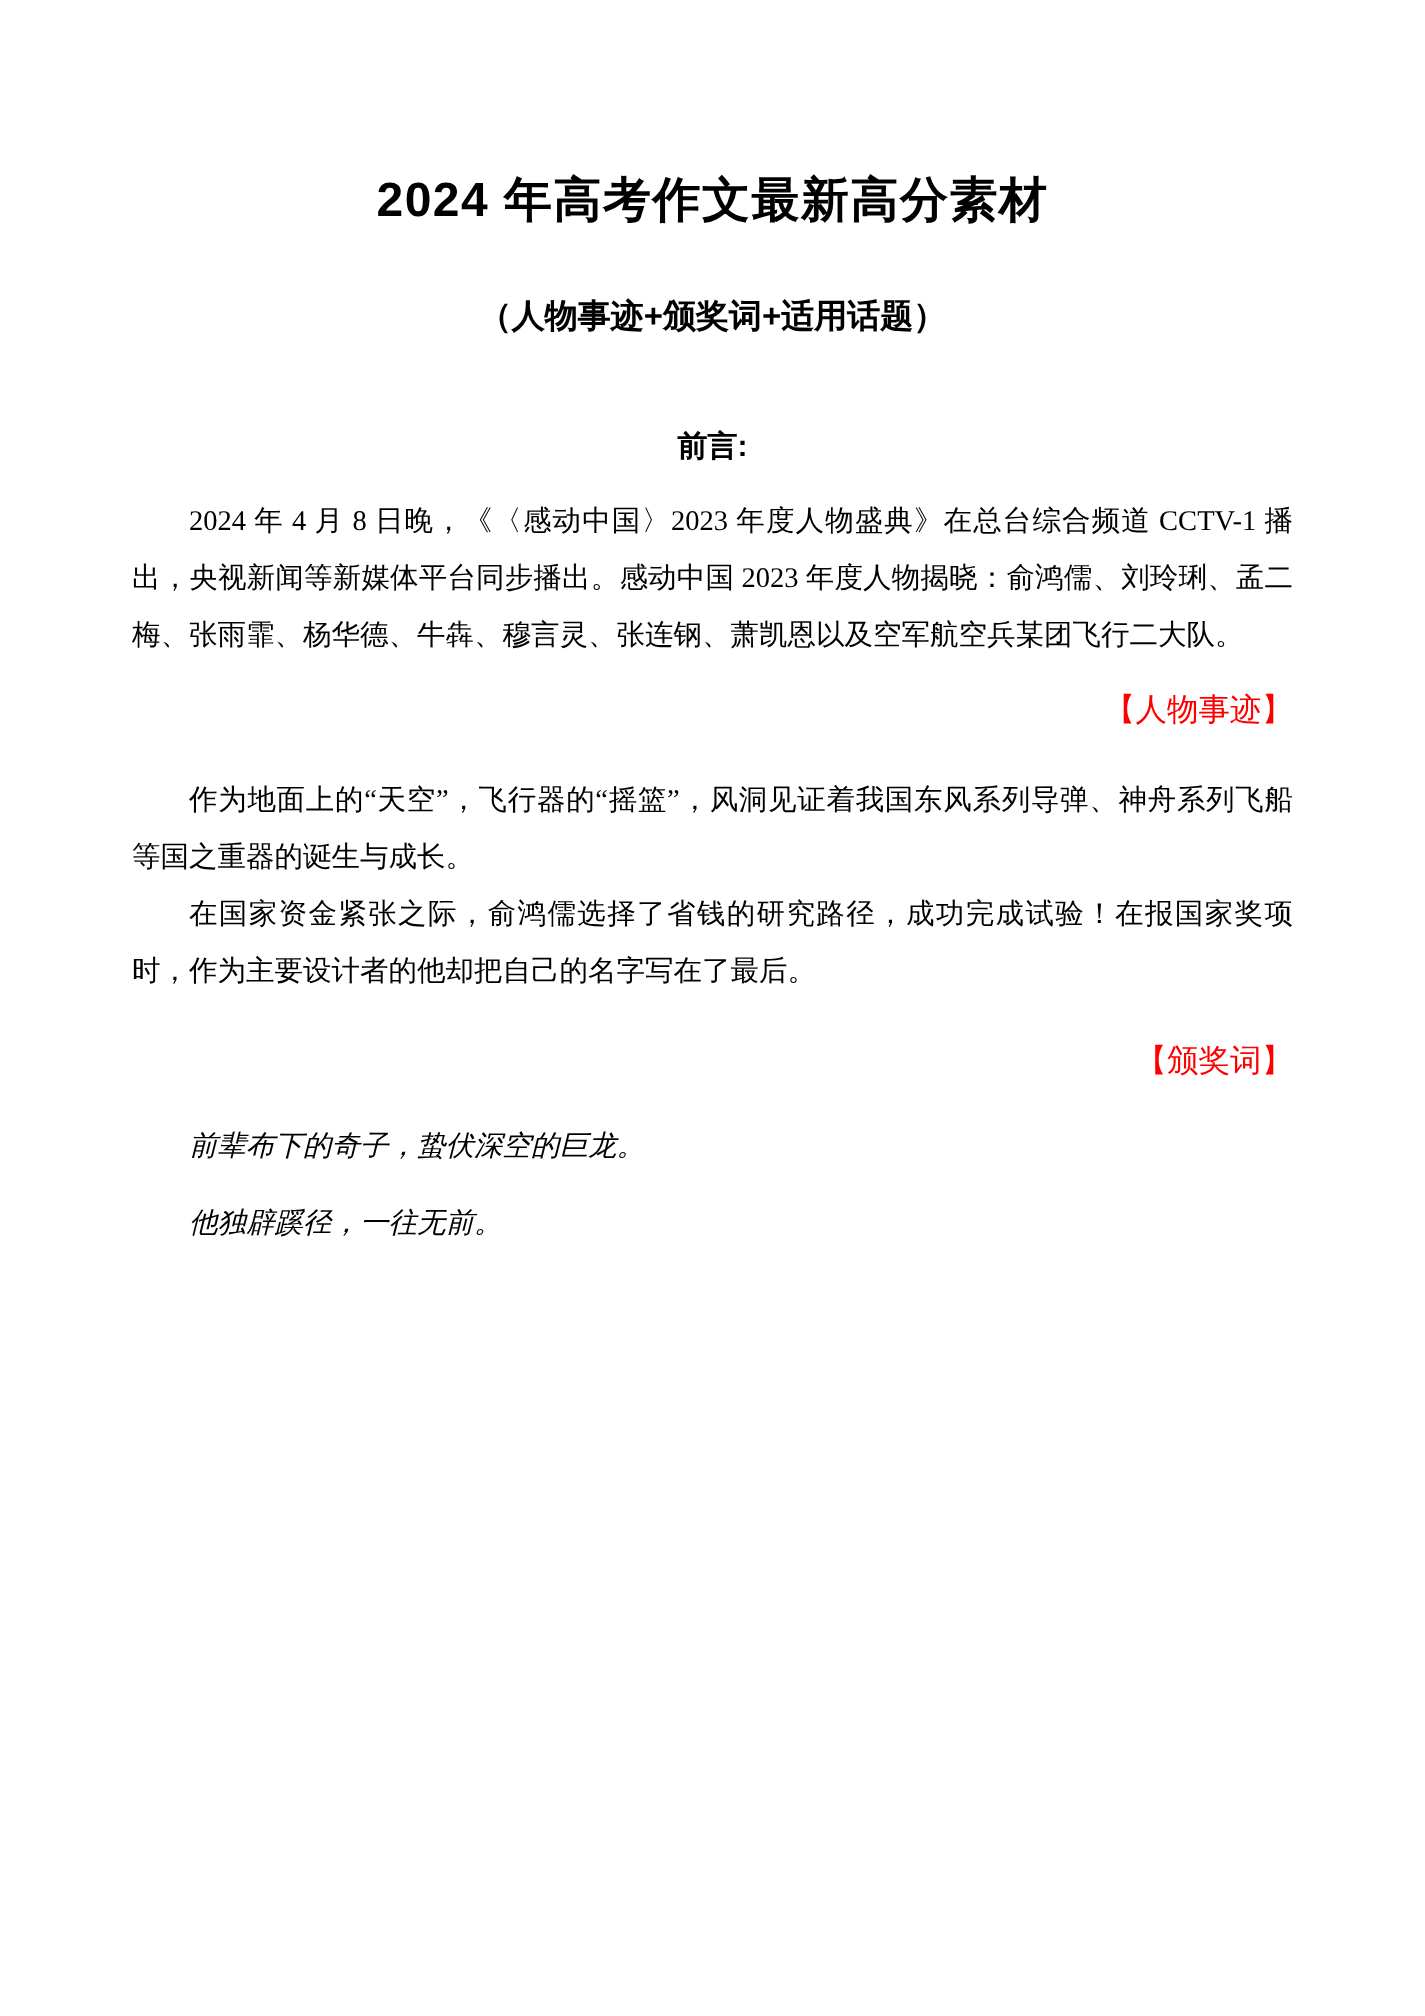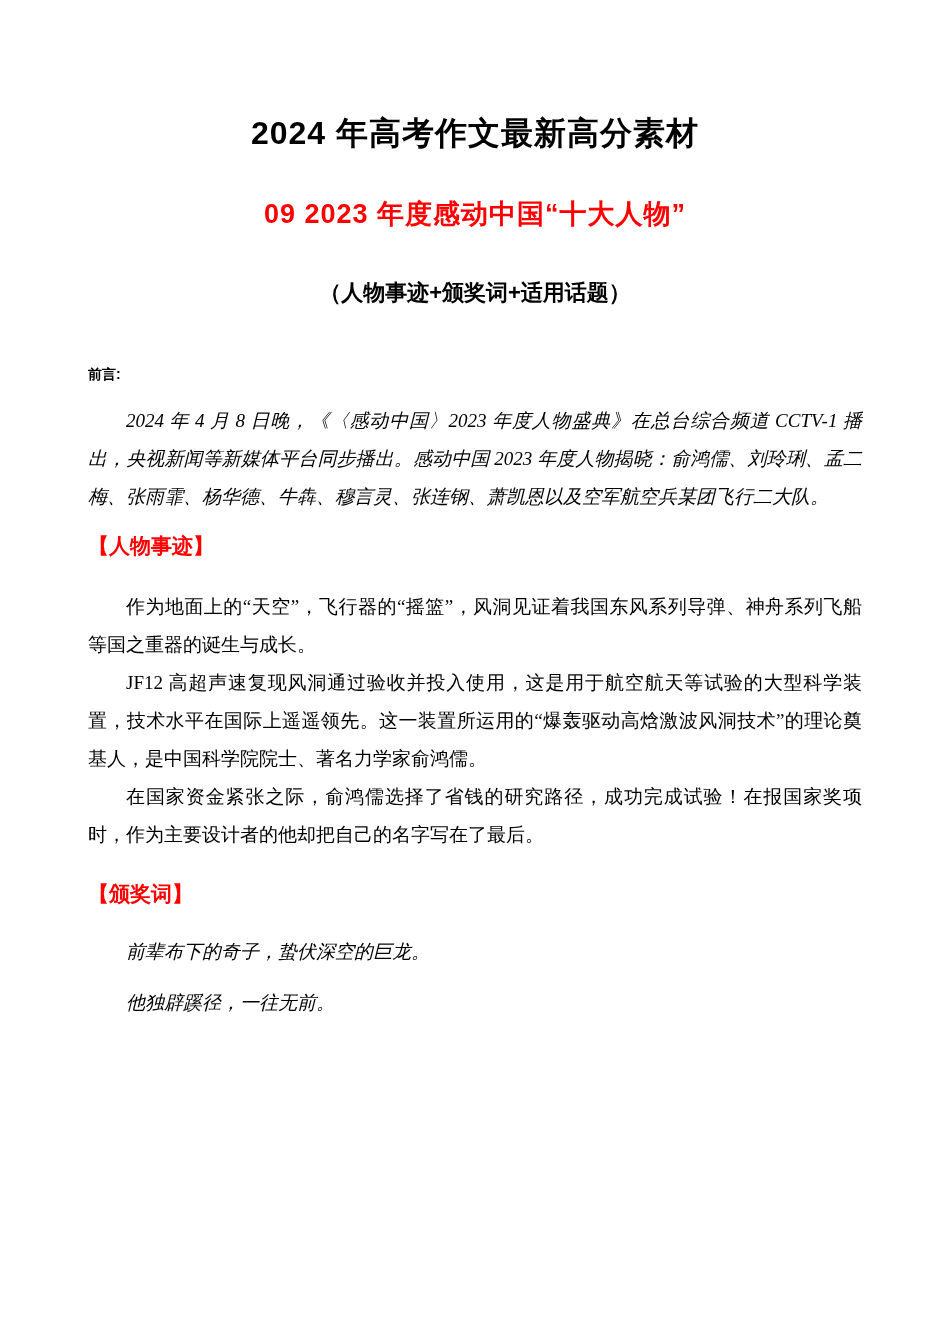--- a/index.html
+++ b/index.html
@@ -37,47 +37,48 @@
   .subtitle {
     font-family: "Liberation Sans", "DejaVu Sans", sans-serif;
     font-weight: bold;
     font-size: 22px;
     text-align: center;
     margin: 0 0 58px 0;
   }
   .preface-label {
     font-family: "Liberation Sans", "DejaVu Sans", sans-serif;
     font-weight: bold;
-    font-size: 14px;
+    font-size: 20px;
     margin: 0 0 18px 0;
+    text-align: center;
   }
   .body-para {
     font-size: 19px;
     line-height: 2.0;
     text-align: justify;
     text-indent: 2em;
     margin: 0;
   }
   .preface-para {
     margin-bottom: 16px;
-    font-style: italic;
   }
   .section-heading {
     font-family: "Liberation Sans", "DejaVu Sans", sans-serif;
     font-weight: bold;
     font-size: 21px;
     color: #0070C0;
     margin: 14px 0 34px 0;
   }
   .bracket-heading {
     font-family: "Liberation Sans", "DejaVu Sans", sans-serif;
-    font-weight: bold;
+    font-weight: normal;
     font-size: 21px;
     color: #FF0000;
     margin: 0 0 28px 0;
+    text-align: right;
   }
   .deeds-block {
     margin: 0 0 26px 0;
   }
   .para-gap-top {
     margin-top: 14px;
   }
   .award-heading {
     margin-top: 14px;
     margin-bottom: 30px;
@@ -91,34 +92,32 @@
     font-family: "Liberation Serif", "DejaVu Serif", serif;
   }
 </style>
 </head>
 <body>
 
 <div class="page">
 
   <h1 class="doc-title">2024 年高考作文最新高分素材</h1>
 
-  <h2 class="issue-title">09  2023 年度感动中国“十大人物”</h2>
 
   <h3 class="subtitle">（人物事迹+颁奖词+适用话题）</h3>
 
   <div class="preface-label">前言:</div>
 
   <p class="body-para preface-para">2024 年 4 月 8 日晚，《〈感动中国〉2023 年度人物盛典》在总台综合频道 CCTV-1 播出，央视新闻等新媒体平台同步播出。感动中国 2023 年度人物揭晓：俞鸿儒、刘玲琍、孟二梅、张雨霏、杨华德、牛犇、穆言灵、张连钢、萧凯恩以及空军航空兵某团飞行二大队。</p>
 
 
   <div class="bracket-heading">【人物事迹】</div>
 
   <div class="deeds-block">
     <p class="body-para">作为地面上的“天空”，飞行器的“摇篮”，风洞见证着我国东风系列导弹、神舟系列飞船等国之重器的诞生与成长。</p>
-    <p class="body-para">JF12 高超声速复现风洞通过验收并投入使用，这是用于航空航天等试验的大型科学装置，技术水平在国际上遥遥领先。这一装置所运用的“爆轰驱动高焓激波风洞技术”的理论奠基人，是中国科学院院士、著名力学家俞鸿儒。</p>
     <p class="body-para">在国家资金紧张之际，俞鸿儒选择了省钱的研究路径，成功完成试验！在报国家奖项时，作为主要设计者的他却把自己的名字写在了最后。</p>
   </div>
 
   <div class="bracket-heading award-heading">【颁奖词】</div>
 
   <div>
     <p class="award-line">前辈布下的奇子，蛰伏深空的巨龙。</p>
     <p class="award-line">他独辟蹊径，一往无前。</p>
   </div>
 

